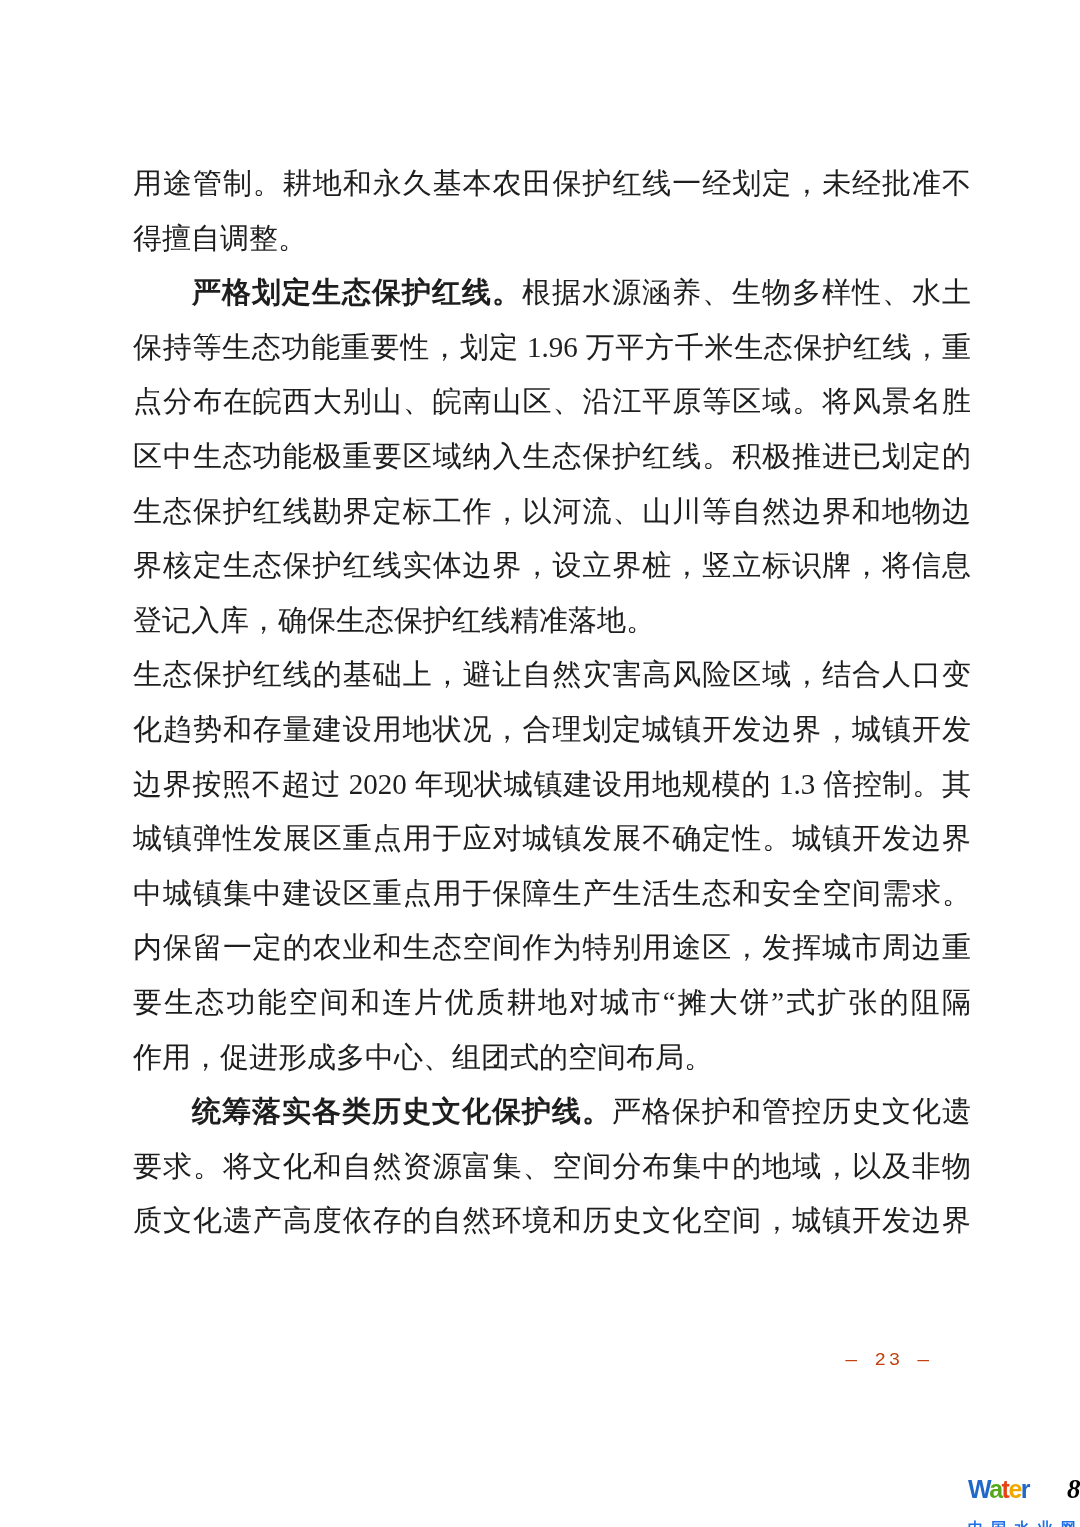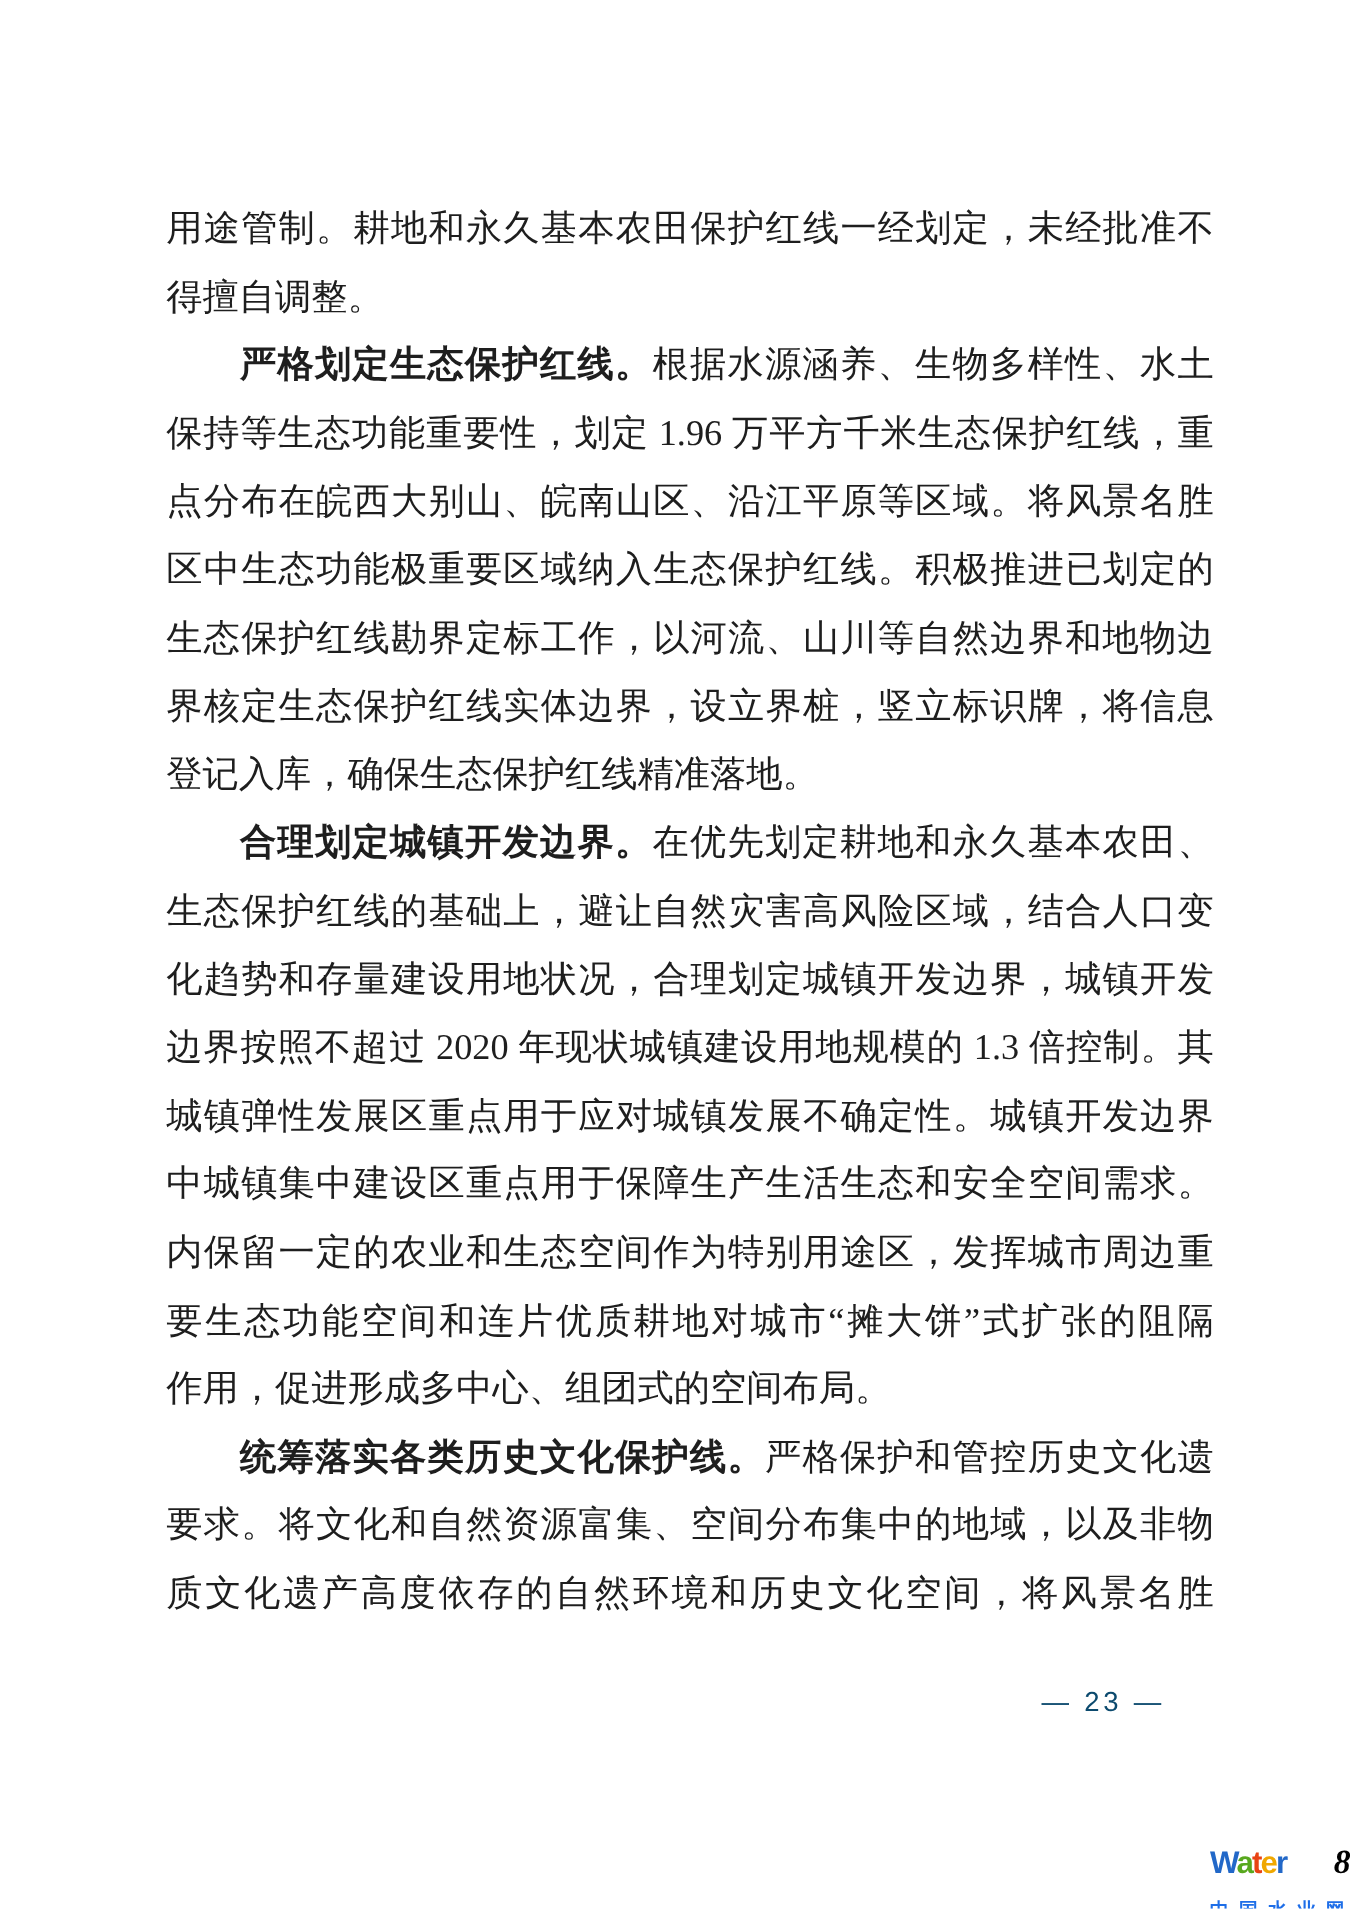--- a/index.html
+++ b/index.html
@@ -37,24 +37,24 @@
   .line.indent {
     text-indent: 59px;
   }
   .line .lead {
     font-weight: bold;
   }
   .page-number {
     position: absolute;
     top: 1349px;
     right: 168px;
-    font-size: 22px;
-    color: #0c4a6e;
+    font-size: 19px;
+    color: #c2410c;
     letter-spacing: 3px;
-    font-family: Liberation Sans, sans-serif;
+    font-family: Liberation Mono, monospace;
   }
   .logo {
     position: absolute;
     top: 1474px;
     right: 4px;
     width: 128px;
   }
   .logo-row1 {
     display: flex;
     align-items: baseline;
@@ -104,32 +104,31 @@
   <div class="text-block" id="text-block">
       <div class="line">用途管制。耕地和永久基本农田保护红线一经划定，未经批准不</div>
       <div class="line pend">得擅自调整。</div>
       <div class="line indent"><span class="lead">严格划定生态保护红线。</span>根据水源涵养、生物多样性、水土</div>
       <div class="line">保持等生态功能重要性，划定 1.96 万平方千米生态保护红线，重</div>
       <div class="line">点分布在皖西大别山、皖南山区、沿江平原等区域。将风景名胜</div>
       <div class="line">区中生态功能极重要区域纳入生态保护红线。积极推进已划定的</div>
       <div class="line">生态保护红线勘界定标工作，以河流、山川等自然边界和地物边</div>
       <div class="line">界核定生态保护红线实体边界，设立界桩，竖立标识牌，将信息</div>
       <div class="line pend">登记入库，确保生态保护红线精准落地。</div>
-      <div class="line indent"><span class="lead">合理划定城镇开发边界。</span>在优先划定耕地和永久基本农田、</div>
       <div class="line">生态保护红线的基础上，避让自然灾害高风险区域，结合人口变</div>
       <div class="line">化趋势和存量建设用地状况，合理划定城镇开发边界，城镇开发</div>
       <div class="line">边界按照不超过 2020 年现状城镇建设用地规模的 1.3 倍控制。其</div>
       <div class="line">城镇弹性发展区重点用于应对城镇发展不确定性。城镇开发边界</div>
       <div class="line">中城镇集中建设区重点用于保障生产生活生态和安全空间需求。</div>
       <div class="line">内保留一定的农业和生态空间作为特别用途区，发挥城市周边重</div>
       <div class="line">要生态功能空间和连片优质耕地对城市“摊大饼”式扩张的阻隔</div>
       <div class="line pend">作用，促进形成多中心、组团式的空间布局。</div>
       <div class="line indent"><span class="lead">统筹落实各类历史文化保护线。</span>严格保护和管控历史文化遗</div>
       <div class="line">要求。将文化和自然资源富集、空间分布集中的地域，以及非物</div>
-      <div class="line">质文化遗产高度依存的自然环境和历史文化空间，将风景名胜</div>
+      <div class="line">质文化遗产高度依存的自然环境和历史文化空间，城镇开发边界</div>
     </div>
 
   <div class="page-number">— 23 —</div>
 
   <div class="logo">
     <div class="logo-row1">
       <span id="logo-letters"><span class="wletter" style="color: rgb(34, 104, 200);">W</span><span class="wletter" style="color: rgb(88, 168, 30);">a</span><span class="wletter" style="color: rgb(232, 67, 20);">t</span><span class="wletter" style="color: rgb(240, 168, 0);">e</span><span class="wletter" style="color: rgb(34, 104, 200);">r</span></span>
         <span class="logo-num" style="color: #000000;">8848</span>
         <span class="logo-com" style="background: rgb(232, 67, 20);">.com</span>
     </div>

